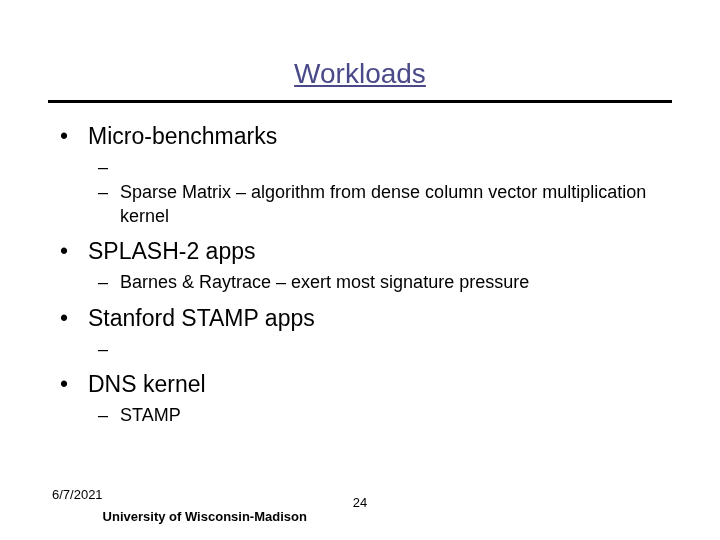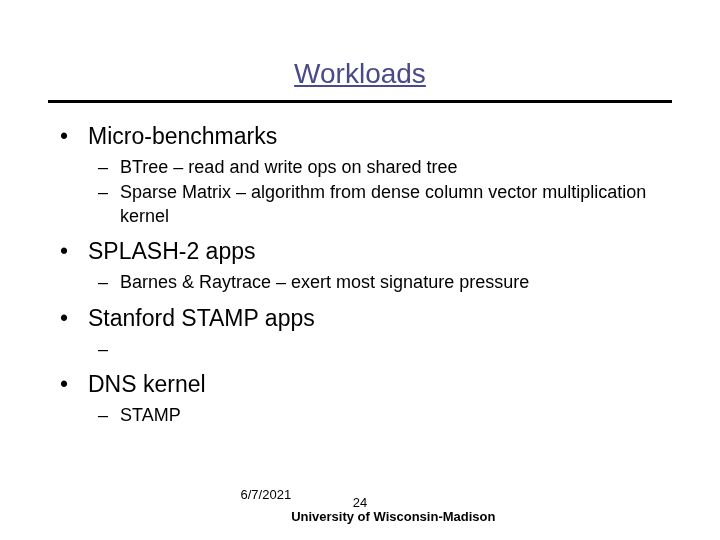--- a/index.html
+++ b/index.html
@@ -68,21 +68,21 @@
   .bullet2 {
     width: 22px;
     flex-shrink: 0;
   }
   .footer {
     position: absolute;
     bottom: 16px;
     left: 0;
     width: 100%;
     display: flex;
-    justify-content: center;
+    justify-content: flex-start;
     align-items: center;
     padding: 0 36px 0 52px;
     font-size: 13px;
   }
   .footer .date { }
   .footer .page { position: absolute; left: 50%; transform: translateX(-50%); margin-top: 16px; }
   .footer .org { font-weight: bold; margin-top: 44px; }
 </style>
 </head>
 <body>
@@ -96,21 +96,20 @@
     <ul class="level1">
 
       <li>
         <div class="l1-row">
           <span class="bullet1">•</span>
           <span>Micro-benchmarks</span>
         </div>
         <ul class="level2">
           <li>
             <span class="bullet2">–</span>
-            <span>BTree – read and write ops on shared tree</span>
           </li>
           <li>
             <span class="bullet2">–</span>
             <span>Sparse Matrix – algorithm from dense column vector multiplication kernel</span>
           </li>
         </ul>
       </li>
 
       <li>
         <div class="l1-row">

